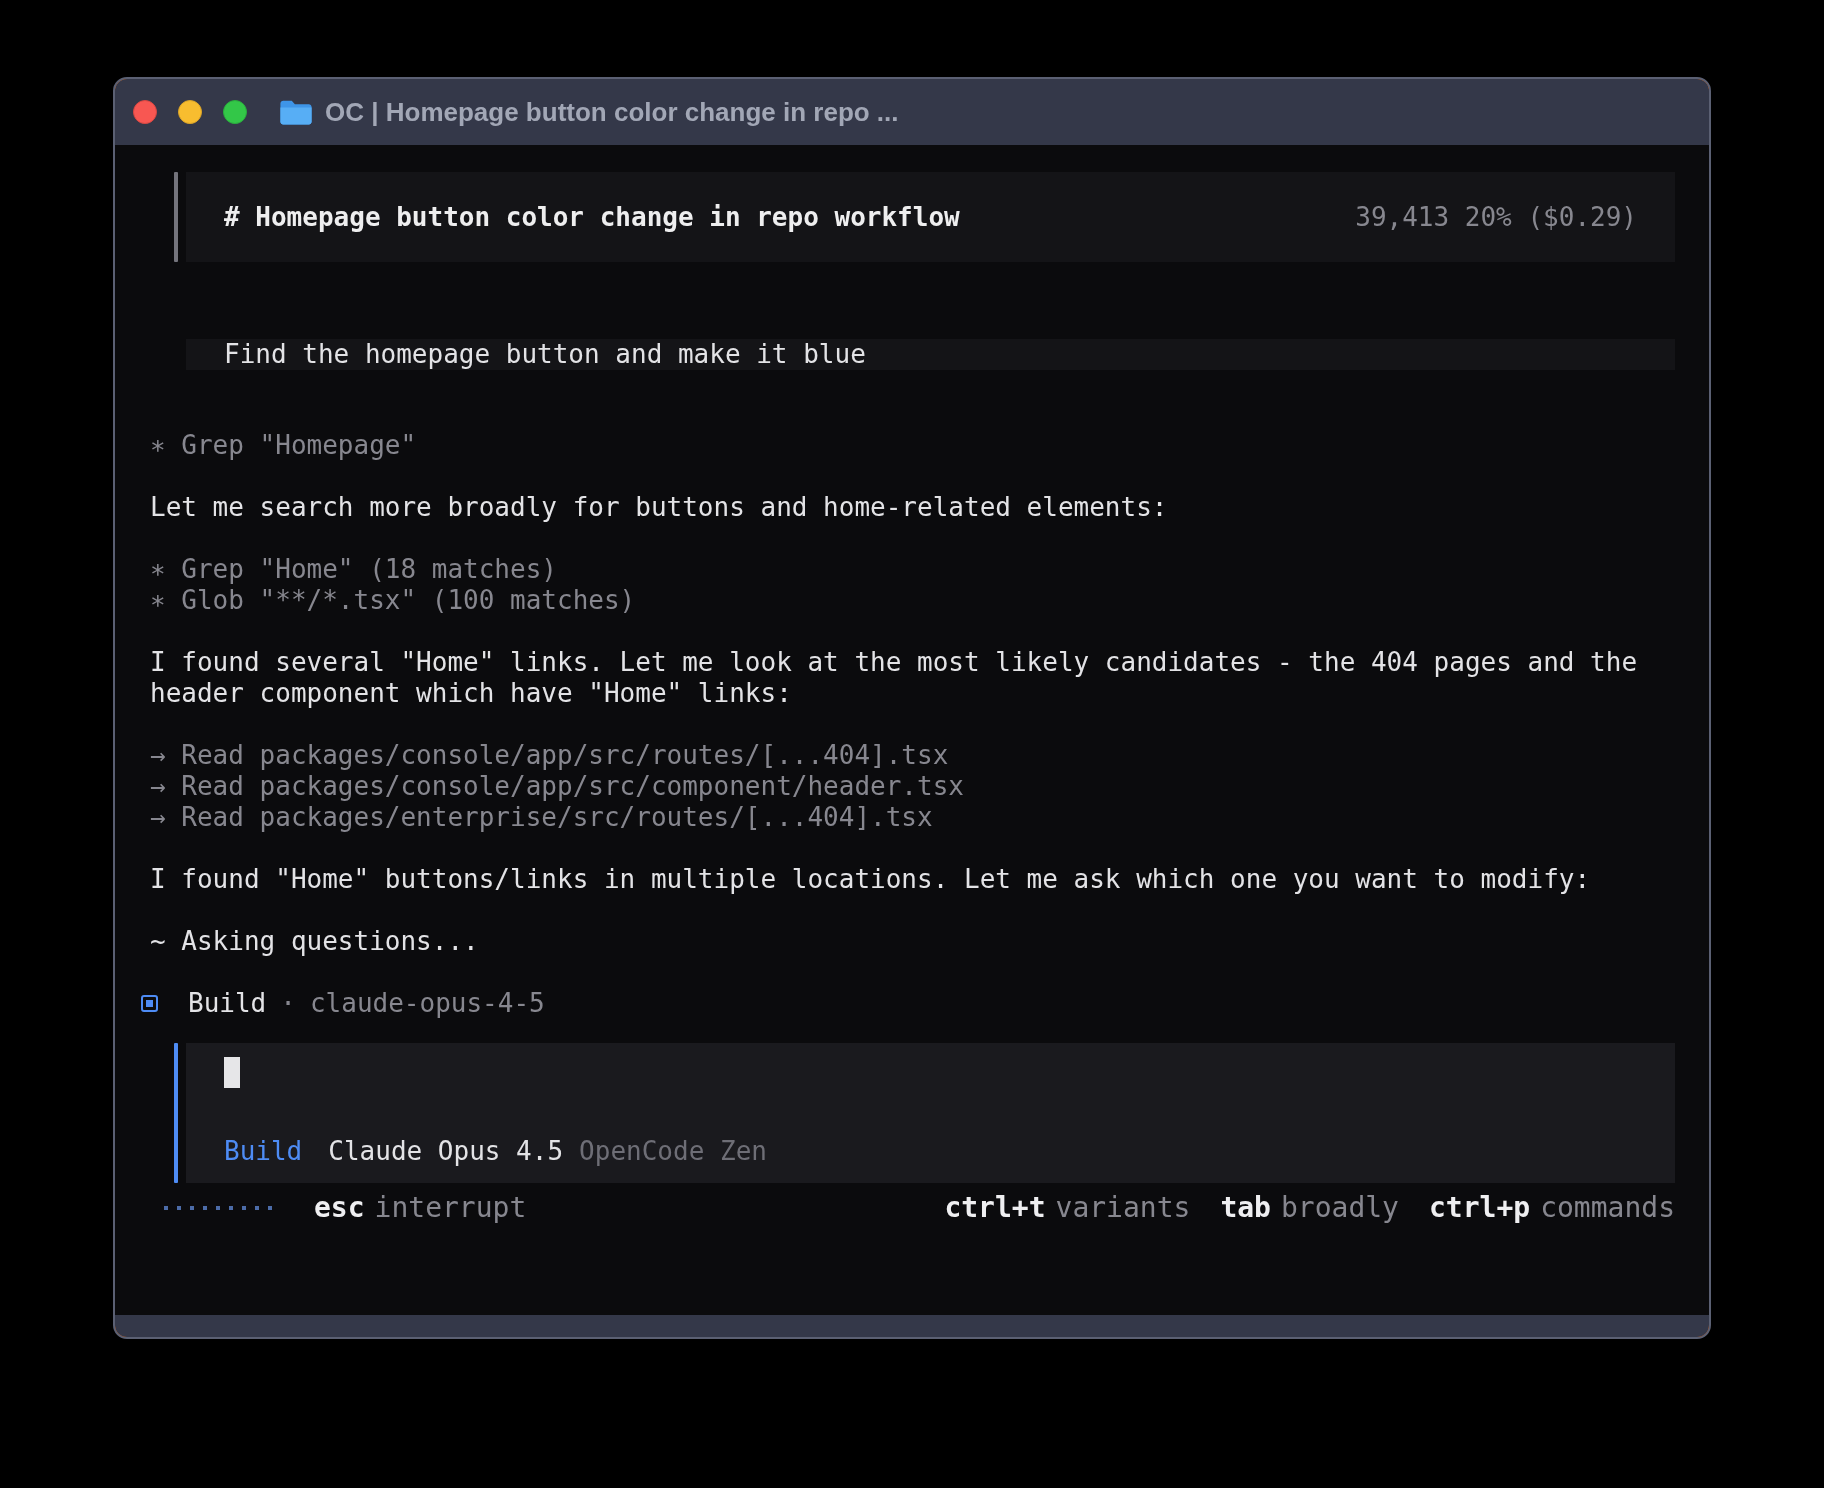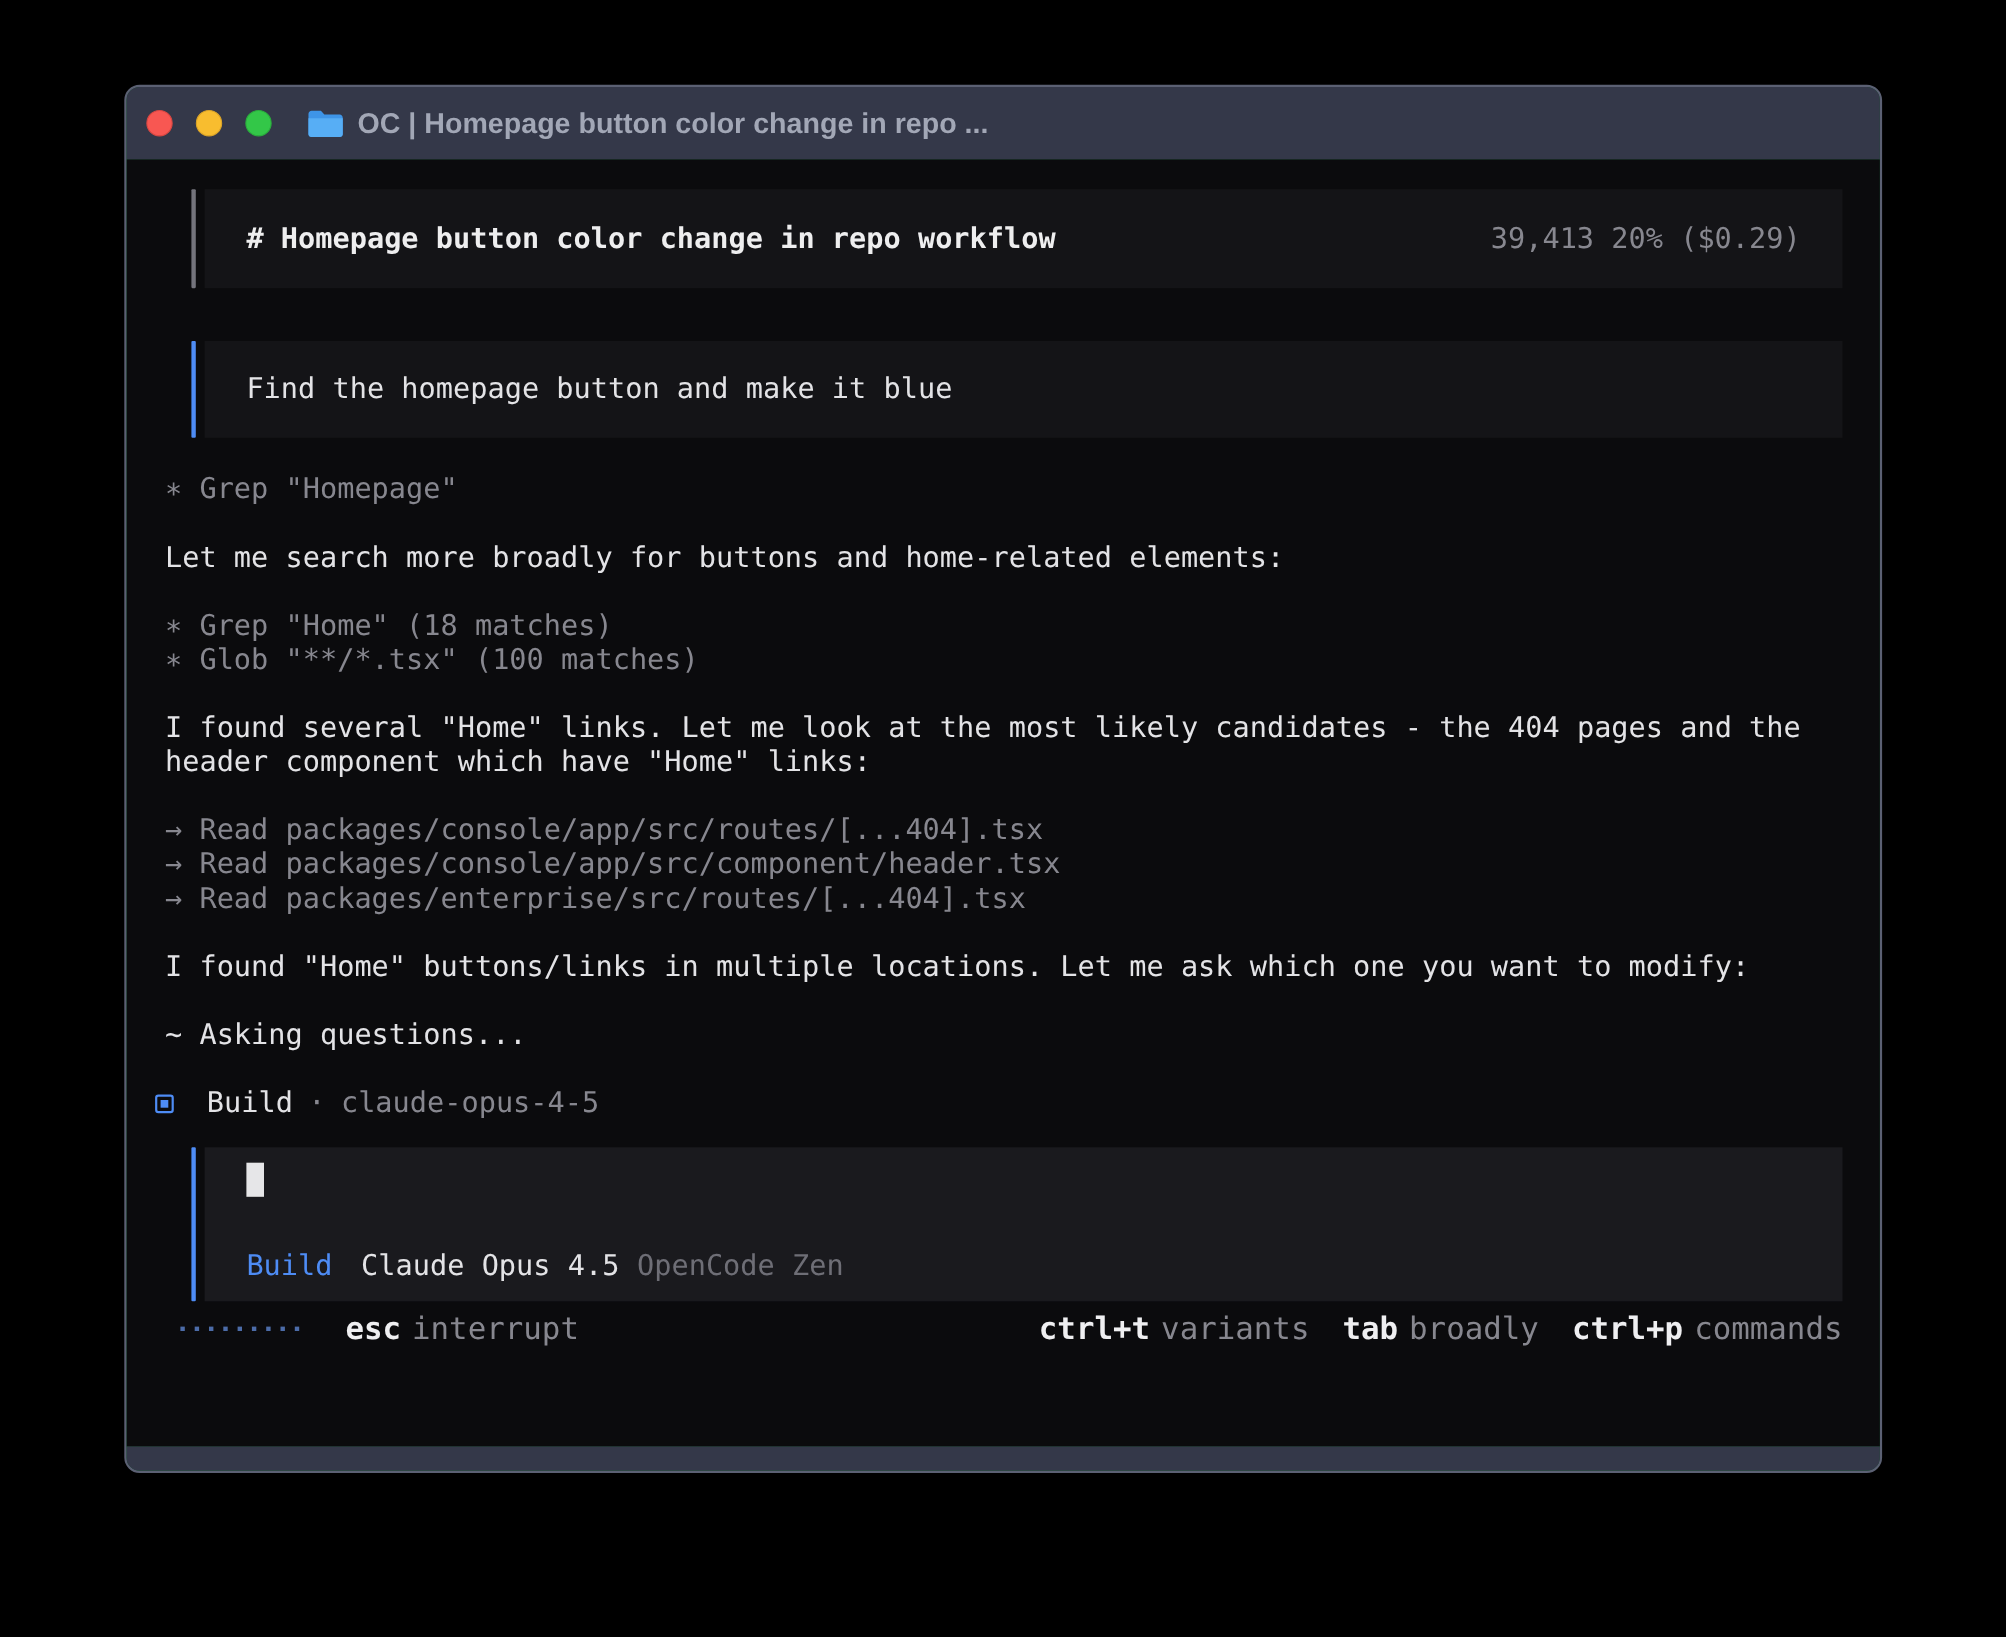--- a/index.html
+++ b/index.html
@@ -2,21 +2,21 @@
 <html><head>
 <meta charset="utf-8">
 <style>
   * { margin: 0; padding: 0; box-sizing: border-box; }
   html, body { width: 1824px; height: 1488px; background: #000000; overflow: hidden; }
   body { font-family: "DejaVu Sans Mono", monospace; }
 
   .window {
     position: absolute; left: 113px; top: 77px;
     width: 1598px; height: 1262px;
-    background: #14532d;
+    background: #f97316;
     border: 2px solid #5b6073;
     border-radius: 14px;
     overflow: hidden;
     display: flex; flex-direction: column;
   }
 
   
   .titlebar {
     height: 66px; flex: 0 0 66px;
     background: #343849;
@@ -53,21 +53,21 @@
   .block .box { flex: 1 1 auto; background: #141417; }
 
   .session-header { height: 90px; }
   .session-header .box {
     display: flex; align-items: center; justify-content: space-between;
     padding: 0 38px;
   }
   .session-title { font-weight: 700; color: #eeeeef; }
   .session-stats { color: #87878f; }
 
-  .user-msg { height: 88px; margin-top: 48px; }
+  .user-msg { height: 88px; margin-top: 48px; align-items: center; }
   .user-msg .box { display: flex; align-items: center; padding: 0 38px; }
 
   .transcript { margin-top: 32px; }
   .line { white-space: pre; }
   .line.primary { color: #e3e3e6; }
   .line.muted   { color: #87878f; }
   .pgap { margin-top: 31px; }
 
   .agent-line {
     margin-top: 31px; display: flex; align-items: center;

